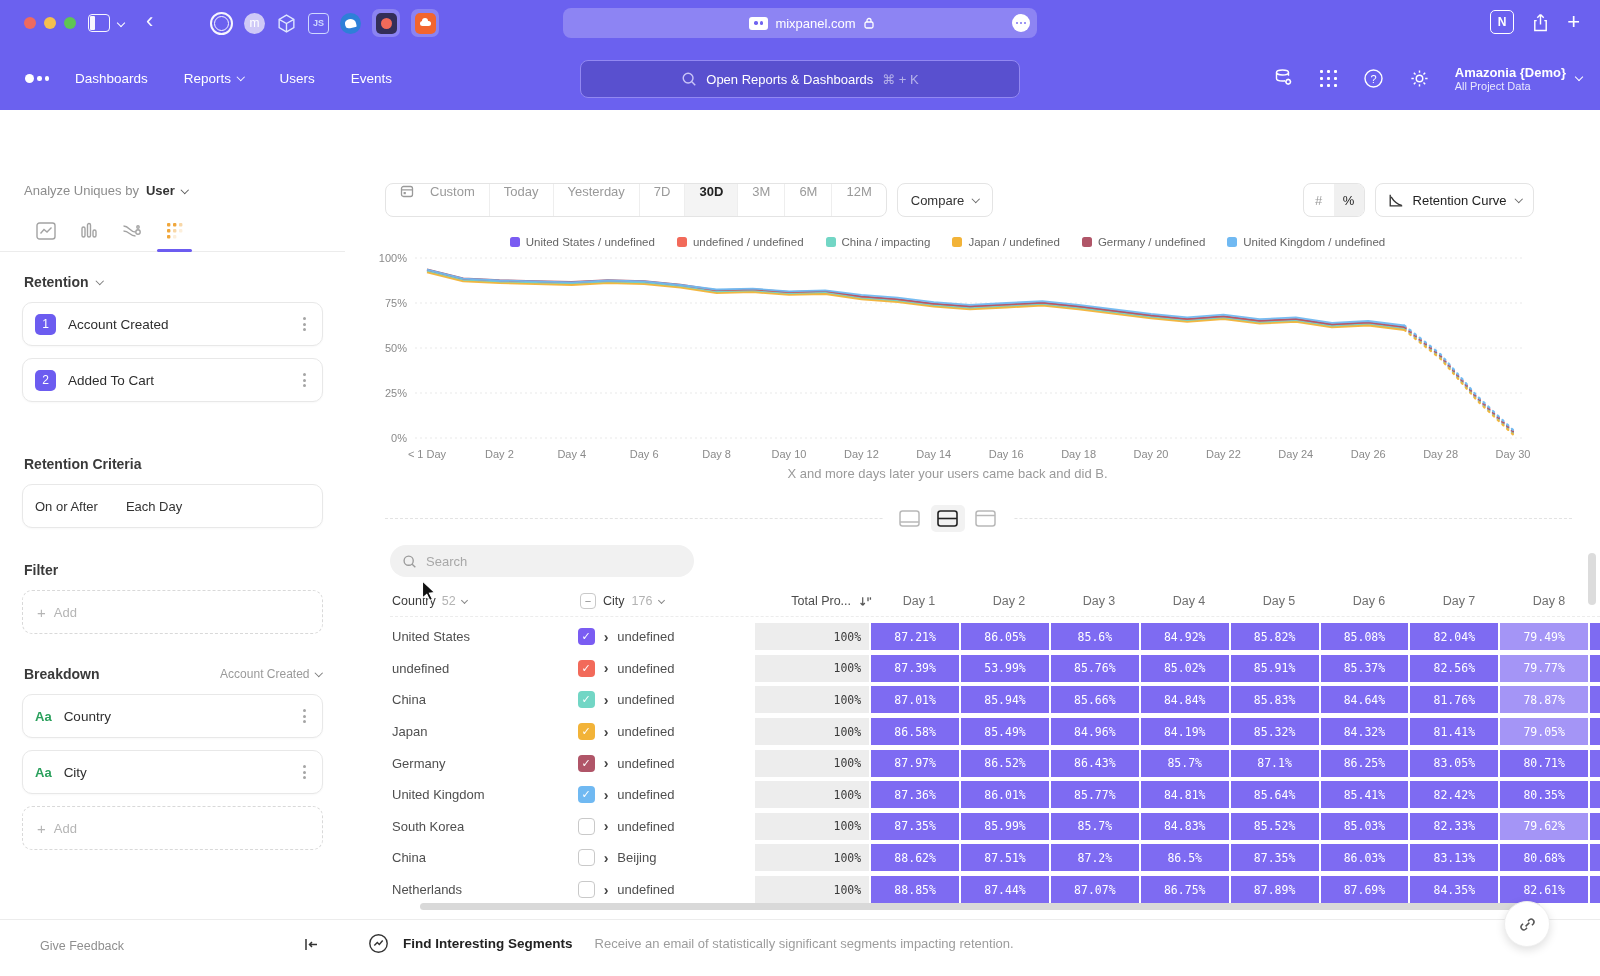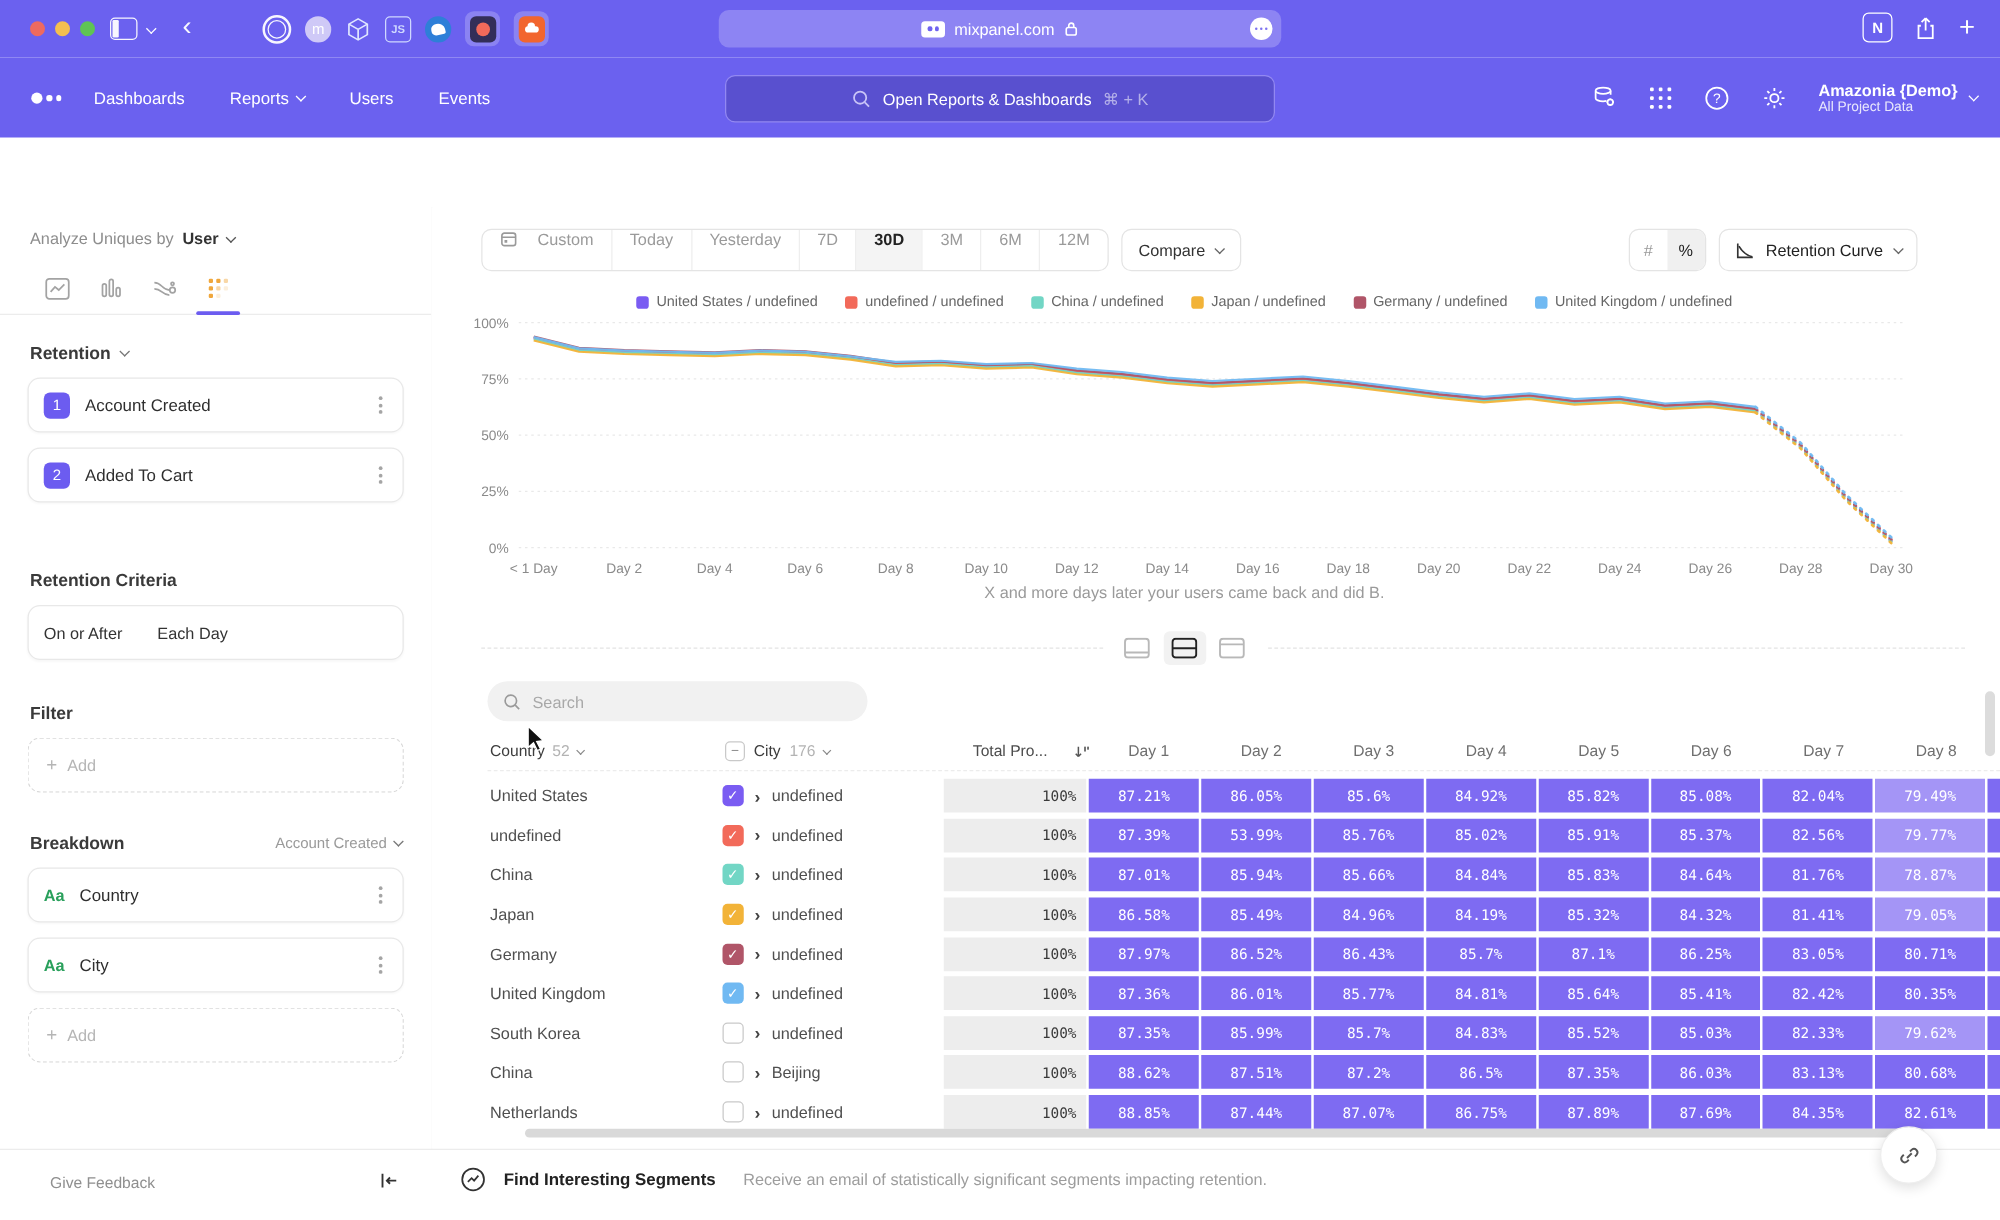--- a/index.html
+++ b/index.html
@@ -21,21 +21,21 @@
   .mcirc{width:21px;height:21px;border-radius:50%;background:#cfc9f7;color:#fff;font-size:12px;display:flex;align-items:center;justify-content:center;}
   .jsbadge{width:19px;height:19px;border:1.6px solid #cfd8ff;border-radius:4px;color:#cfd8ff;font-size:9px;font-weight:bold;display:flex;align-items:center;justify-content:center;}
   .bird{width:21px;height:21px;border-radius:50%;background:#2e7fd8;position:relative;}
   .bird::after{content:'';position:absolute;width:11px;height:9px;background:#fff;border-radius:70% 90% 20% 60%;top:6px;left:5px;transform:rotate(-12deg);}
   .extwrap{width:28px;height:28px;border-radius:7px;background:rgba(255,255,255,.22);display:flex;align-items:center;justify-content:center;}
   .prodicon{width:21px;height:21px;border-radius:5px;background:#332e58;display:flex;align-items:center;justify-content:center;}
   .prodicon i{width:11px;height:11px;border-radius:50%;background:#f26a5a;}
   .cloudicon{width:21px;height:21px;border-radius:5px;background:#f2652e;display:flex;align-items:center;justify-content:center;}
   .cloud{width:11px;height:5px;background:#fff;border-radius:3px;position:relative;}
   .cloud::before{content:'';position:absolute;width:6px;height:6px;border-radius:50%;background:#fff;top:-3px;left:2px;}
-  .urlbar{position:absolute;left:50%;top:8px;transform:translateX(-50%);width:450px;height:30px;background:#8d84f3;border-radius:8px;display:flex;align-items:center;justify-content:center;gap:7px;color:#fff;font-size:13px;}
+  .urlbar{position:absolute;left:50%;top:8px;transform:translateX(-50%);width:450px;height:30px;background:#8d84f3;border-radius:8px;display:flex;align-items:center;justify-content:center;gap:7px;color:#fff;font-size:13px;padding-left:24px;}
   .urlbadge{width:19px;height:13px;background:#fff;border-radius:3px;display:flex;align-items:center;justify-content:center;gap:2px;}
   .urlbadge i{width:3.5px;height:3.5px;border-radius:50%;background:#6f63f0;}
   .urldots{position:absolute;right:7px;top:6px;width:18px;height:18px;border-radius:50%;background:#fff;display:flex;align-items:center;justify-content:center;gap:1.5px;}
   .urldots i{width:2.5px;height:2.5px;border-radius:50%;background:#7d72f0;}
   .chrome-right{position:absolute;right:20px;top:10px;display:flex;align-items:center;gap:17px;color:#fff;}
   .notion{width:22px;height:22px;border:1.7px solid #fff;border-radius:5px;display:flex;align-items:center;justify-content:center;font-weight:bold;font-size:12px;}
   .plus{font-size:22px;font-weight:300;line-height:20px;}
   
   .nav{position:absolute;top:46px;left:0;right:0;height:64px;background:#6b61ef;color:#fff;}
   .logo{position:absolute;left:25px;top:28px;display:flex;align-items:center;gap:3px;}
@@ -99,21 +99,21 @@
   .tdivider{position:absolute;left:40px;right:28px;top:352px;border-top:1px dashed #e3e3e3;}
   .vtoggles{position:absolute;left:0;right:50px;top:339px;display:flex;justify-content:center;}
   .vtoggles .grp{background:#fff;padding:0 10px;display:flex;gap:4px;}
   .vt{width:34px;height:27px;border-radius:5px;display:flex;align-items:center;justify-content:center;}
   .vt.sel{background:#f2f2f2;}
   .searchbox{position:absolute;left:45px;top:379px;width:280px;height:32px;background:#f1f1f1;border-radius:16px;display:flex;align-items:center;padding:0 12px;gap:9px;font-size:13px;color:#a8a8a8;}
   
   .thead{position:absolute;left:45px;right:0;top:420px;height:30px;display:flex;align-items:center;font-size:12.5px;color:#4c4c4c;border-bottom:1px dashed #ececec;}
   .hc1{width:188px;display:flex;align-items:center;gap:6px;padding-left:2px;}
   .hc2{width:178px;display:flex;align-items:center;gap:7px;}
-  .hc3{width:114px;display:flex;align-items:center;justify-content:flex-end;gap:21px;padding-right:2px;}
+  .hc3{width:114px;display:flex;align-items:center;justify-content:flex-end;gap:8px;padding-right:2px;}
   .cnt{color:#b3b3b3;}
   .thead .chev{width:4px;height:4px;color:#888;margin-top:-2px;}
   .dh{width:90px;text-align:center;color:#6f6f6f;}
   .cbx{width:16px;height:16px;border:1.5px solid #c9c9c9;border-radius:4px;background:#fff;display:flex;align-items:center;justify-content:center;color:#8a8a8a;font-size:11px;box-sizing:border-box;}
   .rows{position:absolute;left:45px;right:0;top:455px;}
   .trow{height:31.6px;display:flex;align-items:center;}
   .tc1{width:188px;font-size:13px;color:#4f4f4f;padding-left:2px;box-sizing:border-box;}
   .tc2{width:178px;display:flex;align-items:center;gap:9px;font-size:13px;color:#4f4f4f;}
   .cb{width:17px;height:17px;border-radius:4px;display:flex;align-items:center;justify-content:center;color:#fff;font-size:11px;}
   .cb.empty{border:1.5px solid #c9c9c9;background:#fff;box-sizing:border-box;}
@@ -438,21 +438,21 @@
         <span class="leg">
           <i style="background: rgb(122, 92, 242);"></i>
           <span>United States / undefined</span>
         </span>
         <span class="leg">
           <i style="background: rgb(242, 106, 90);"></i>
           <span>undefined / undefined</span>
         </span>
         <span class="leg">
           <i style="background: rgb(114, 214, 197);"></i>
-          <span>China / undefined</span>
+          <span>China / impacting</span>
         </span>
         <span class="leg">
           <i style="background: rgb(242, 179, 56);"></i>
           <span>Japan / undefined</span>
         </span>
         <span class="leg">
           <i style="background: rgb(176, 85, 104);"></i>
           <span>Germany / undefined</span>
         </span>
         <span class="leg">

